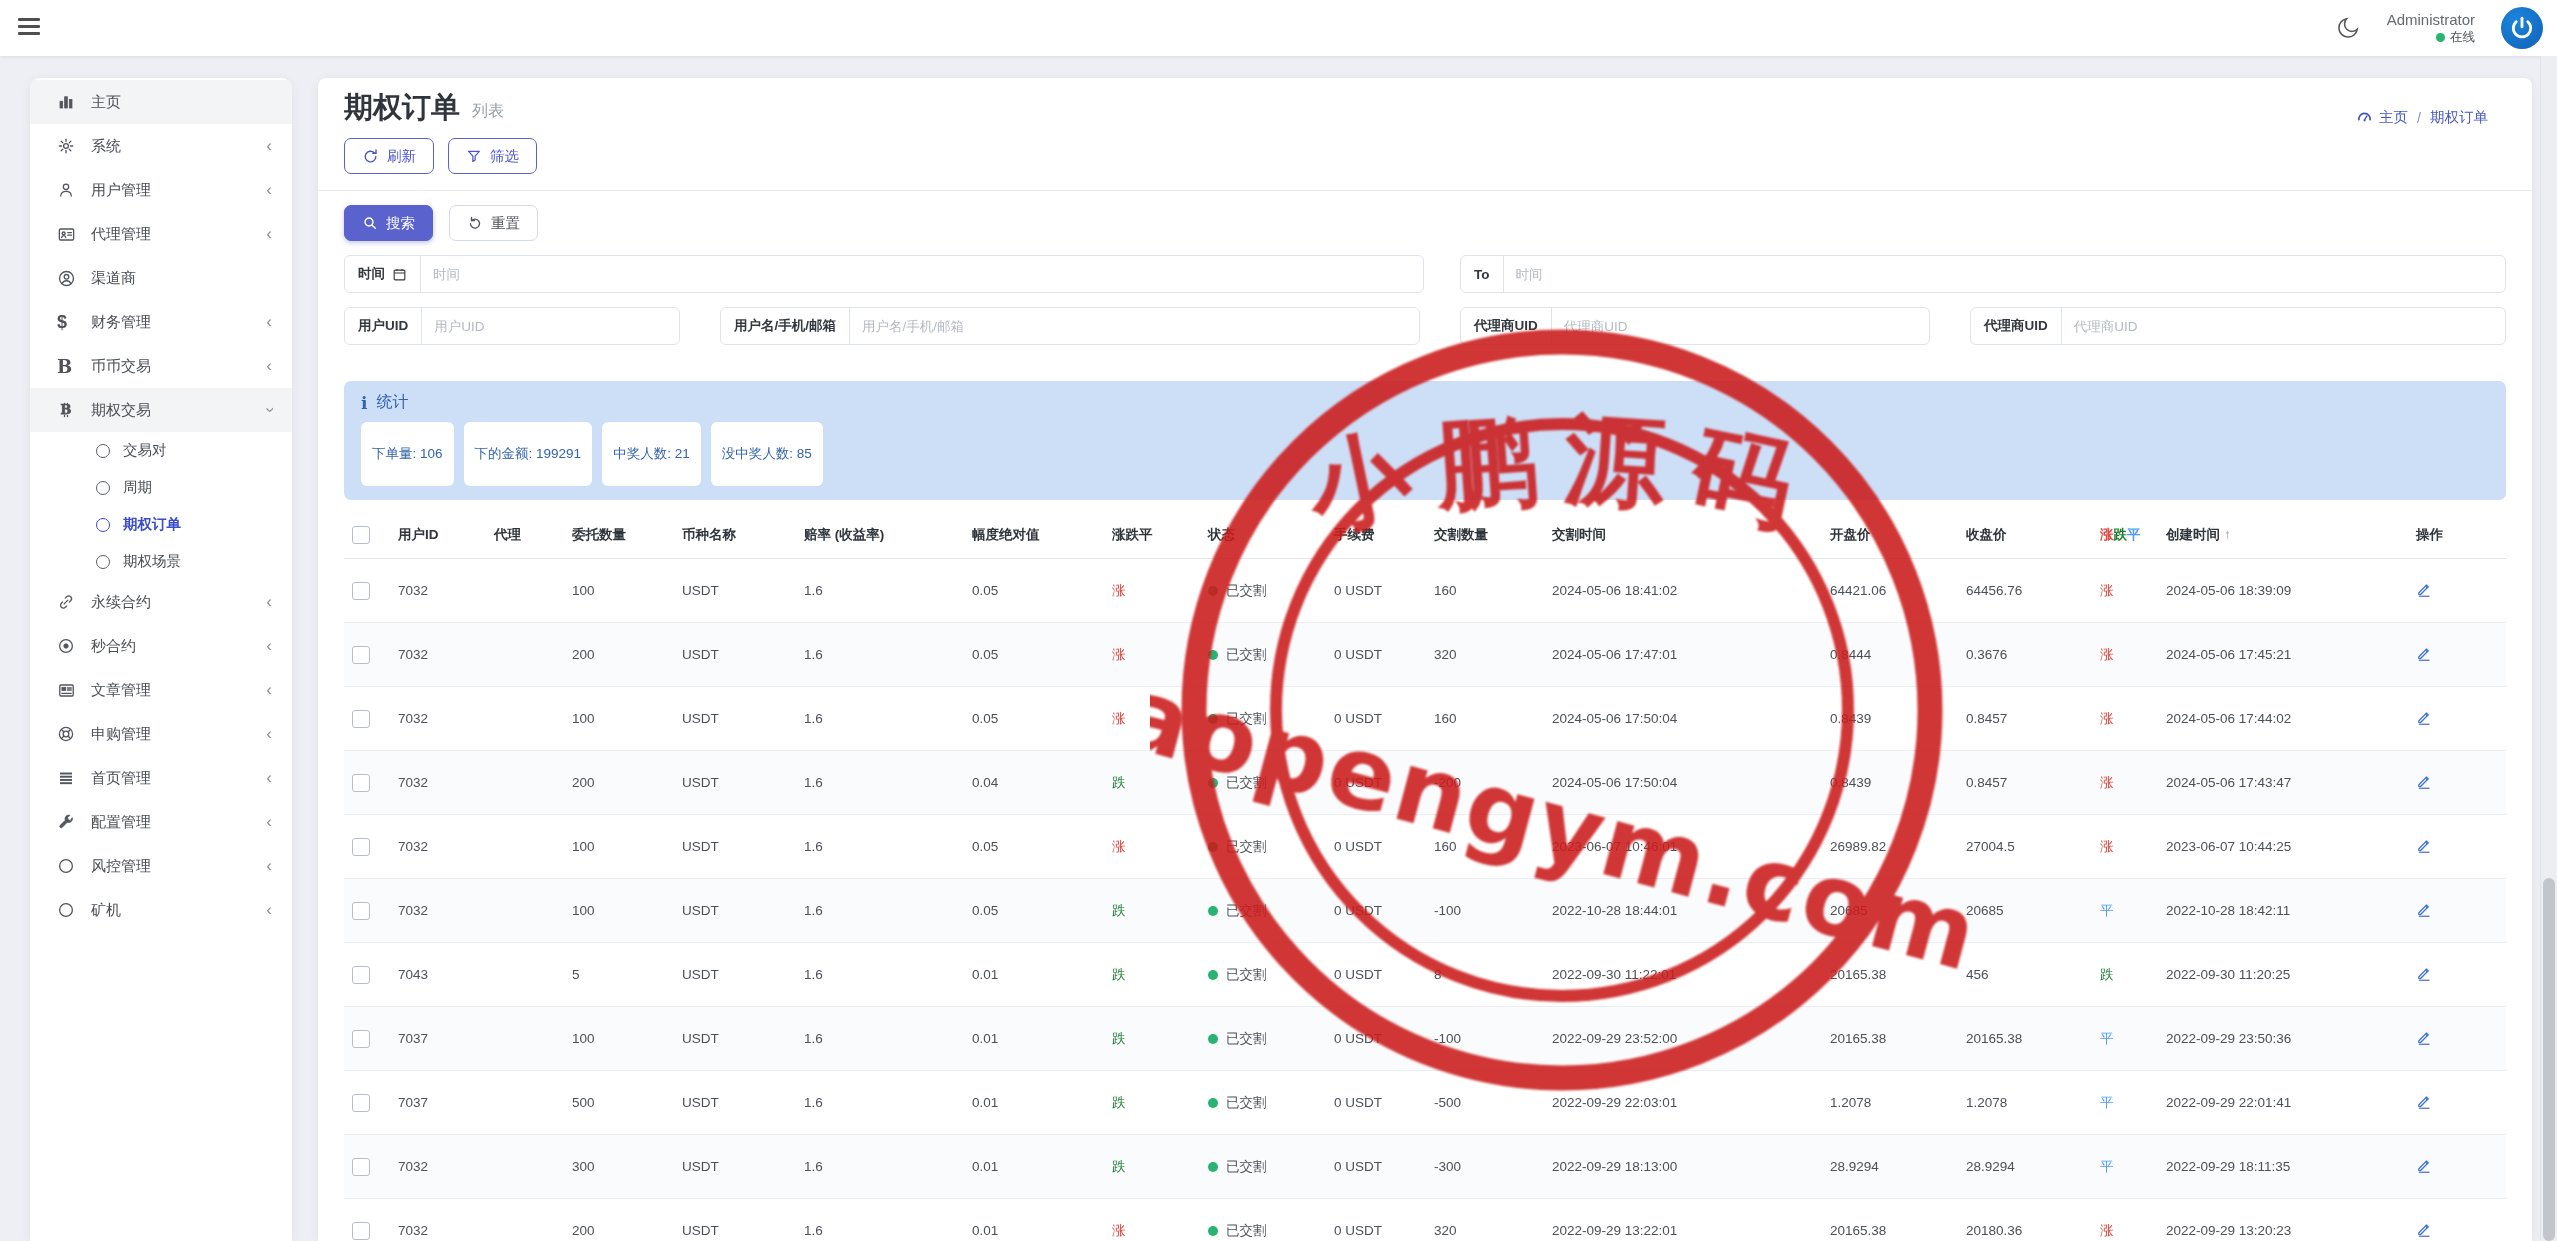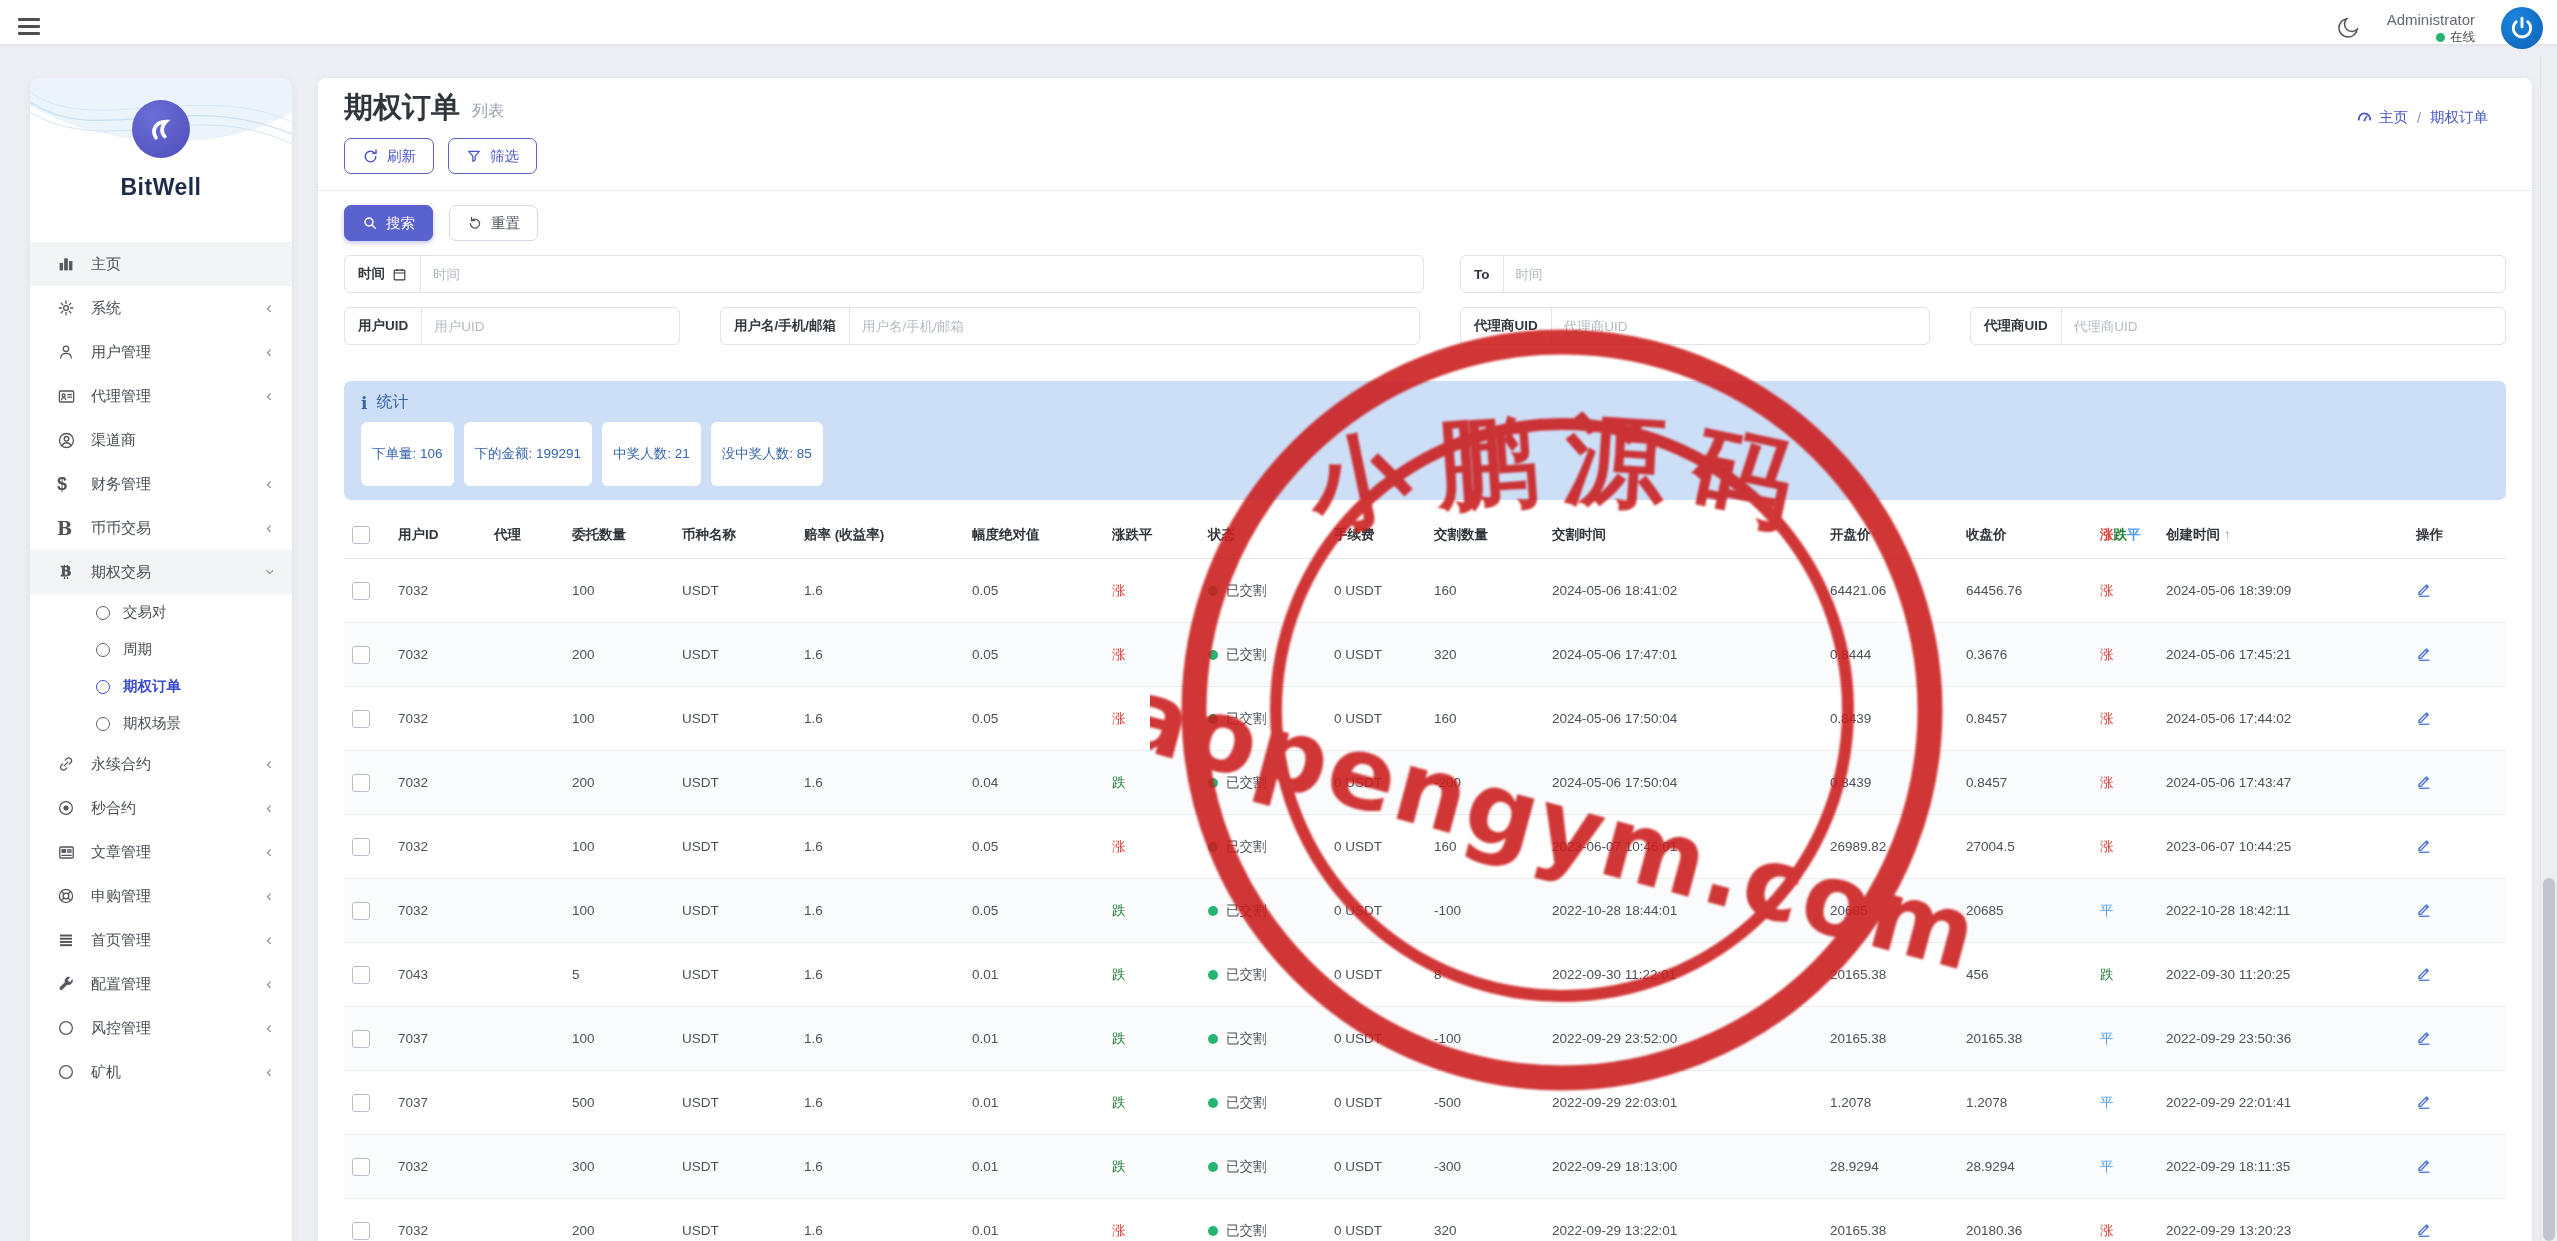--- a/index.html
+++ b/index.html
@@ -3,21 +3,21 @@
 <meta charset="utf-8">
 <style>
   html,body{margin:0;padding:0;}
   body{
     width:2557px;height:1241px;position:relative;overflow:hidden;
     background:#edeff4;
     font-family:"Liberation Sans","DejaVu Sans",sans-serif;
     color:#4c5158;
   }
   
-  .navbar{position:absolute;left:0;top:0;width:2557px;height:44px;background:#fff;
+  .navbar{position:absolute;left:0;top:0;width:2557px;height:56px;background:#fff;
     box-shadow:0 1px 4px rgba(0,0,0,.08);z-index:30;}
   .hamburger{position:absolute;left:18px;top:18px;width:22px;height:18px;cursor:pointer;}
   .hamburger i{display:block;height:2.6px;background:#4f4f4f;margin:0 0 4.6px 0;border-radius:1px;}
   .nav-right{position:absolute;right:14px;top:0;height:56px;display:flex;align-items:center;gap:26px;}
   .moon{width:26px;height:26px;cursor:pointer;}
   .userblock{text-align:right;line-height:1.25;}
   .username{font-size:15px;color:#646a72;}
   .userstatus{font-size:12.5px;color:#4f5257;display:flex;align-items:center;justify-content:flex-end;gap:5px;text-align:right;}
   .dot{display:inline-block;width:9px;height:9px;border-radius:50%;background:#26b470;}
   .avatar{width:42px;height:42px;border-radius:50%;background:radial-gradient(circle at 35% 30%,#1b84dd,#0f62b6);
@@ -133,34 +133,20 @@
     <div class="avatar">
       <svg width="26" height="26" viewBox="0 0 24 24">
         <path d="M12 3v8" stroke="#fff" stroke-width="2.6" stroke-linecap="round" fill="none"></path>
         <path d="M17.3 6.2a8 8 0 1 1-10.6 0" stroke="#fff" stroke-width="2.6" stroke-linecap="round" fill="none"></path>
       </svg>
     </div>
   </div>
 </div>
 
 <div class="sidebar">
-  <div class="logo-area">
-    <svg class="waves" width="262" height="160" viewBox="0 0 262 160">
-      <path d="M0 0 H262 V34 C 190 76, 80 72, 0 28 Z" fill="#dcebf8" opacity="0.55"></path>
-      <path d="M0 24 C 70 70, 150 10, 262 56" stroke="#bcd8ee" fill="none" stroke-width="1.2" opacity="0.8"></path>
-      <path d="M0 34 C 80 82, 160 18, 262 66" stroke="#c8def2" fill="none" stroke-width="1" opacity="0.8"></path>
-      <path d="M0 14 C 60 58, 170 2, 262 44" stroke="#cfe3f5" fill="none" stroke-width="1" opacity="0.8"></path>
-    </svg>
-    <div class="logo-circle">
-      <svg width="30" height="30" viewBox="0 0 24 24">
-          <path d="M8 19 C 4 13, 8 6, 16 6 C 12 10, 12 15, 15 18" fill="none" stroke="#fff" stroke-width="3" stroke-linecap="round"></path>
-        </svg>
-    </div>
-    <div class="brand">BitWell</div>
-  </div>
   <div class="menu" id="side-menu">
       <div class="menu-item band">
         <span class="mi-icon">
           <svg width="18" height="18" viewBox="0 0 24 24">
             <rect x="4" y="11" width="3.6" height="9" fill="#53565c"></rect>
             <rect x="10.2" y="5" width="3.6" height="15" fill="#53565c"></rect>
             <rect x="16.4" y="8.5" width="3.6" height="11.5" fill="#53565c"></rect>
           </svg>
         </span>
         <span class="mi-label">主页</span>

